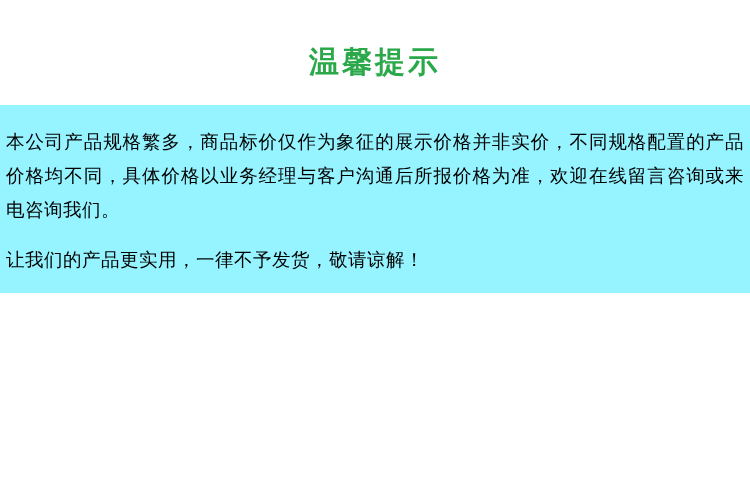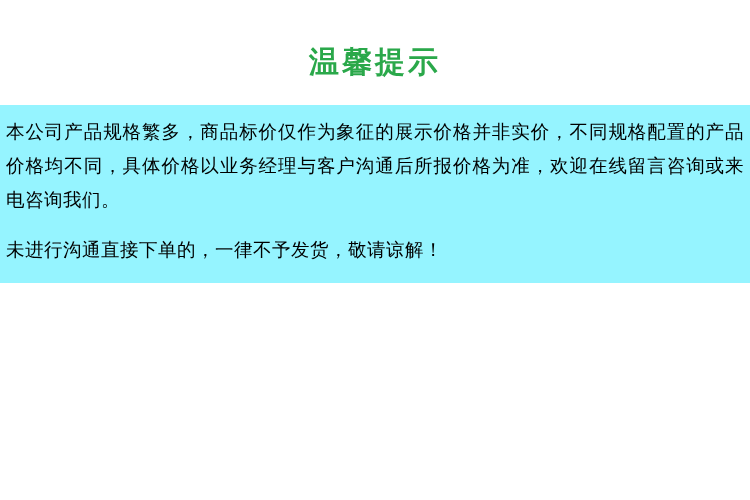--- a/index.html
+++ b/index.html
@@ -25,21 +25,21 @@
     color: #2aa84a;
     font-size: 30px;
     font-weight: bold;
     letter-spacing: 3px;
     padding-top: 44px;
     line-height: 1.2;
   }
   .highlight-box {
     margin-top: 25px;
     background: #95f4ff;
-    padding: 10px 6px 16px 6px;
+    padding: 20px 6px 16px 6px;
     box-sizing: border-box;
   }
   .highlight-box p {
     margin: 0;
     color: #000000;
     font-size: 18.5px;
     line-height: 34px;
     letter-spacing: 0.5px;
     text-align: justify;
   }
@@ -57,17 +57,17 @@
 </style>
 </head>
 <body>
 
 <div class="page">
 
   <div class="title">温馨提示</div>
 
   <div class="highlight-box">
     <p class="first">本公司产品规格繁多，商品标价仅作为象征的展示价格并非实价，不同规格配置的产品价格均不同，具体价格以业务经理与客户沟通后所报价格为准，欢迎在线留言咨询或来电咨询我们。</p>
-    <p class="second">未进行沟通直接下单的，一律不予发货，敬请谅解！</p>
+    <p class="second">让我们的产品更实用，一律不予发货，敬请谅解！</p>
   </div>
 
 
 </div>
 
 </body></html>

